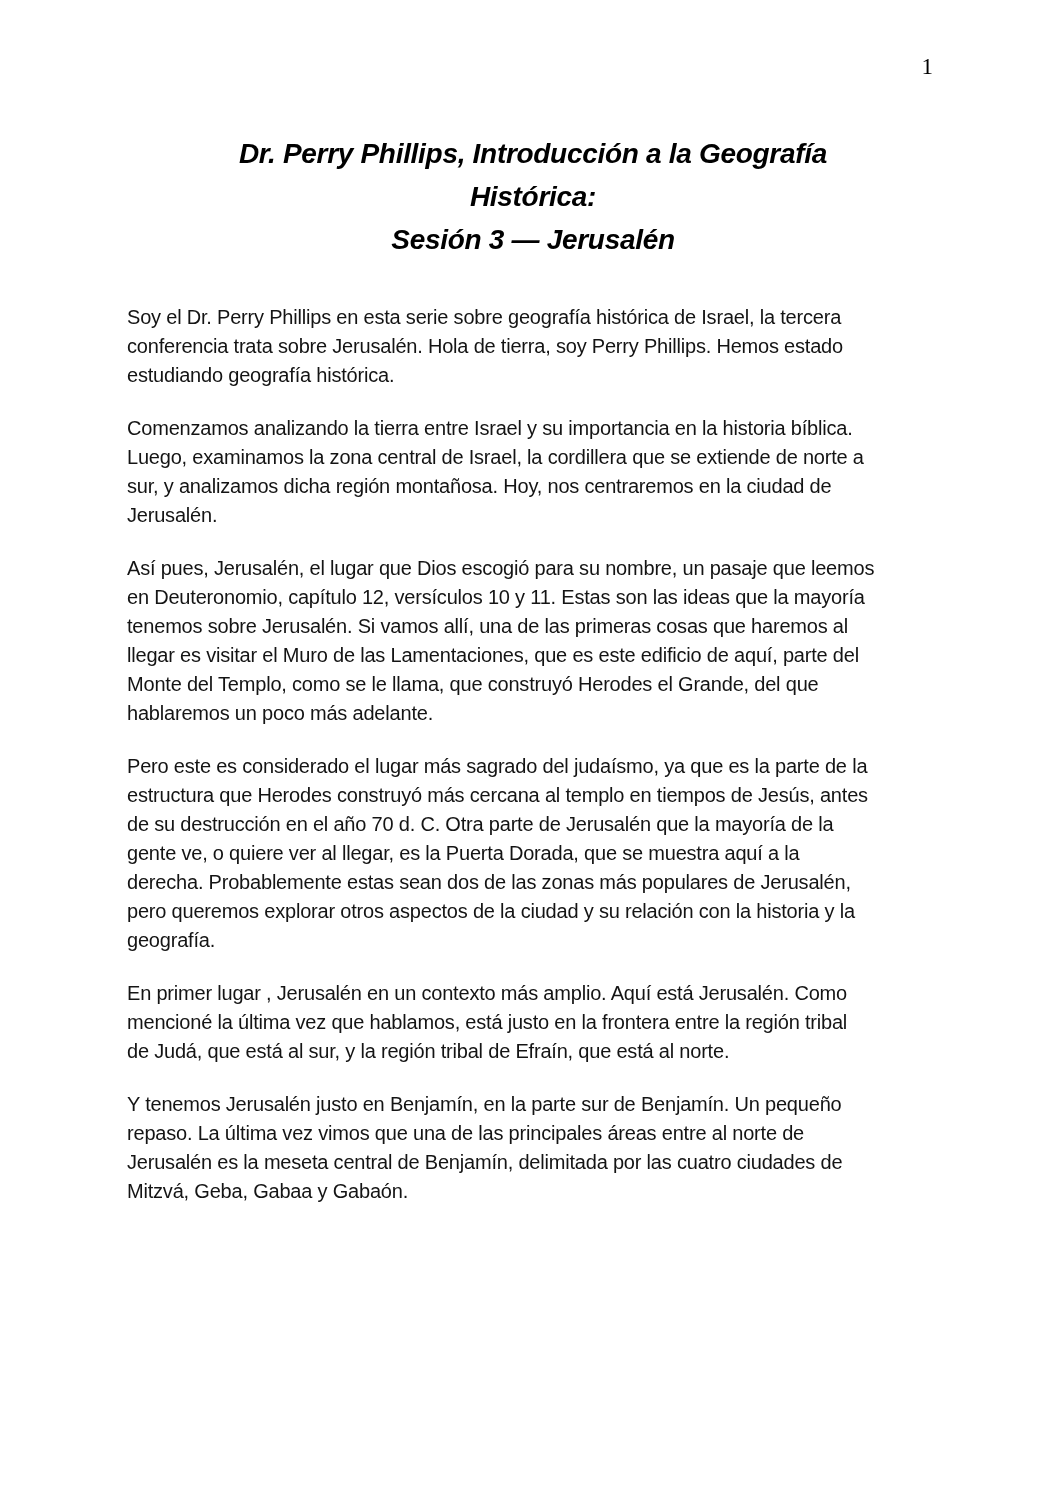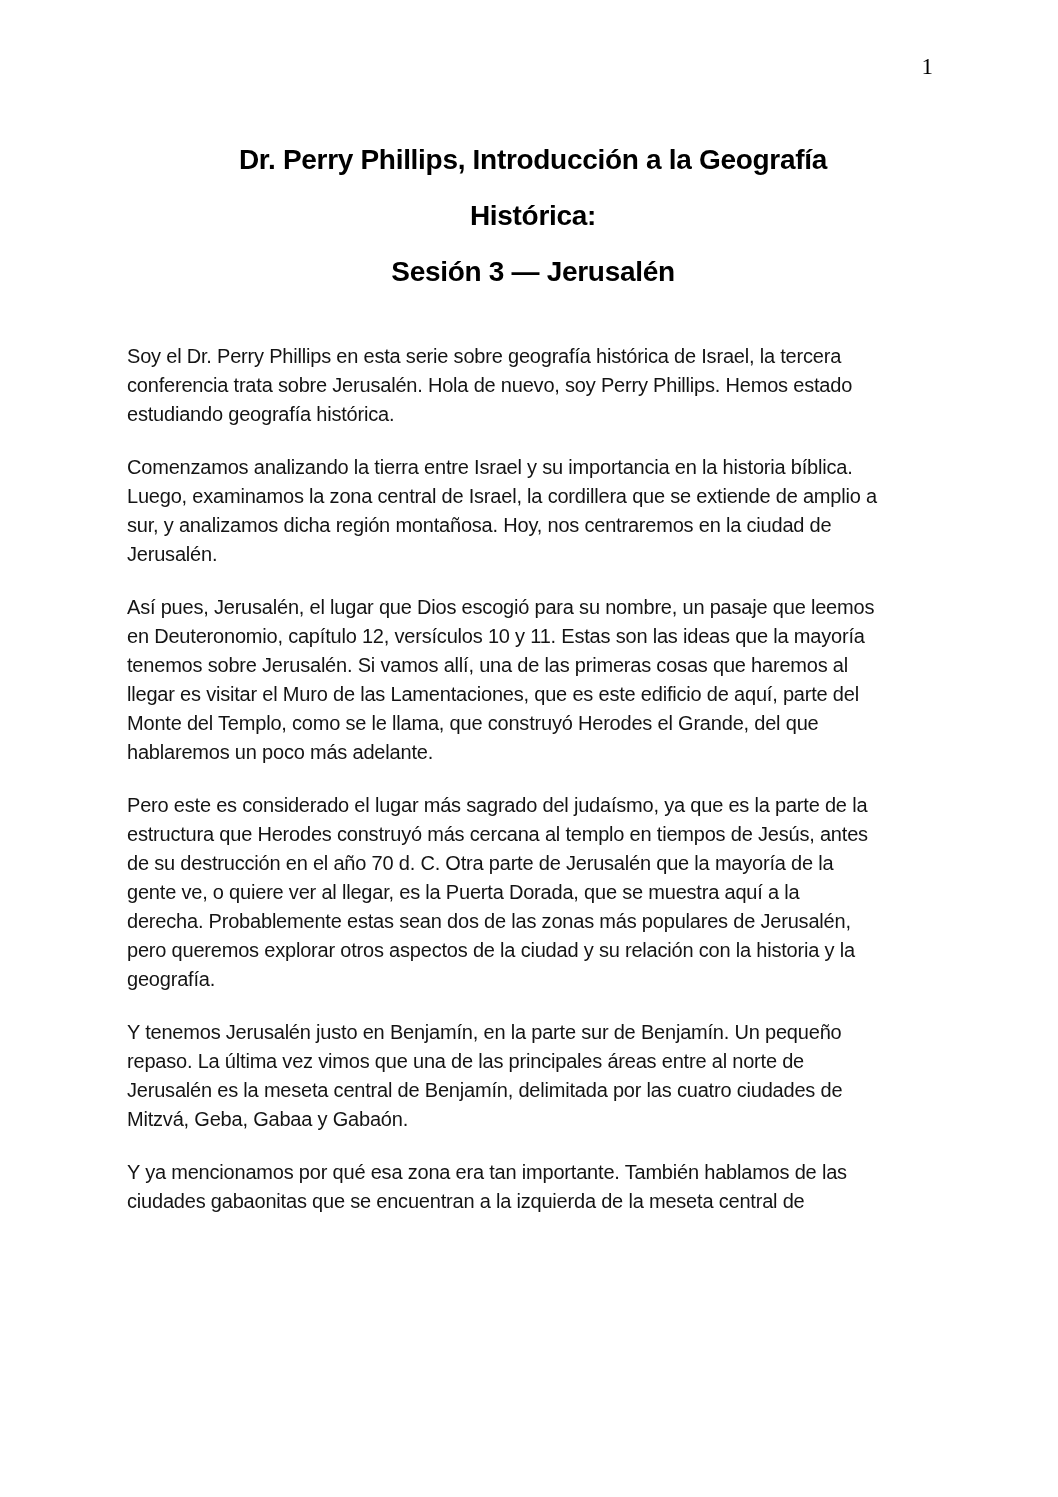--- a/index.html
+++ b/index.html
@@ -26,26 +26,27 @@
   .content {
     position: absolute;
     top: 132px;
     left: 127px;
     width: 812px;
   }
   .doc-title {
     font-family: "Liberation Sans", sans-serif;
     font-weight: 700;
     font-size: 28px;
-    line-height: 56px;
+    line-height: 43px;
     letter-spacing: -0.3px;
     text-align: center;
     white-space: pre-line;
     color: #000000;
     margin: 0 0 42px 0;
+    font-style: italic;
   }
   .para {
     font-size: 20px;
     line-height: 29px;
     letter-spacing: -0.2px;
     white-space: pre-line;
     color: #141414;
     margin: 0 0 24px 0;
   }
 </style>
@@ -54,39 +55,40 @@
 
 <div class="page">
   <div class="page-number">1</div>
 
   <div class="content">
     <h1 class="doc-title">Dr. Perry Phillips, Introducción a la Geografía
 Histórica:
 Sesión 3 — Jerusalén</h1>
 
     <p class="para">Soy el Dr. Perry Phillips en esta serie sobre geografía histórica de Israel, la tercera
-conferencia trata sobre Jerusalén. Hola de nuevo, soy Perry Phillips. Hemos estado
+conferencia trata sobre Jerusalén. Hola de tierra, soy Perry Phillips. Hemos estado
 estudiando geografía histórica.</p>
     <p class="para">Comenzamos analizando la tierra entre Israel y su importancia en la historia bíblica.
-Luego, examinamos la zona central de Israel, la cordillera que se extiende de amplio a
+Luego, examinamos la zona central de Israel, la cordillera que se extiende de norte a
 sur, y analizamos dicha región montañosa. Hoy, nos centraremos en la ciudad de
 Jerusalén.</p>
     <p class="para">Así pues, Jerusalén, el lugar que Dios escogió para su nombre, un pasaje que leemos
 en Deuteronomio, capítulo 12, versículos 10 y 11. Estas son las ideas que la mayoría
 tenemos sobre Jerusalén. Si vamos allí, una de las primeras cosas que haremos al
 llegar es visitar el Muro de las Lamentaciones, que es este edificio de aquí, parte del
 Monte del Templo, como se le llama, que construyó Herodes el Grande, del que
 hablaremos un poco más adelante.</p>
     <p class="para">Pero este es considerado el lugar más sagrado del judaísmo, ya que es la parte de la
 estructura que Herodes construyó más cercana al templo en tiempos de Jesús, antes
 de su destrucción en el año 70 d. C. Otra parte de Jerusalén que la mayoría de la
 gente ve, o quiere ver al llegar, es la Puerta Dorada, que se muestra aquí a la
 derecha. Probablemente estas sean dos de las zonas más populares de Jerusalén,
 pero queremos explorar otros aspectos de la ciudad y su relación con la historia y la
 geografía.</p>
+    <p class="para">En primer lugar , Jerusalén en un contexto más amplio. Aquí está Jerusalén. Como
+mencioné la última vez que hablamos, está justo en la frontera entre la región tribal
+de Judá, que está al sur, y la región tribal de Efraín, que está al norte.</p>
     <p class="para">Y tenemos Jerusalén justo en Benjamín, en la parte sur de Benjamín. Un pequeño
 repaso. La última vez vimos que una de las principales áreas entre al norte de
 Jerusalén es la meseta central de Benjamín, delimitada por las cuatro ciudades de
 Mitzvá, Geba, Gabaa y Gabaón.</p>
-    <p class="para">Y ya mencionamos por qué esa zona era tan importante. También hablamos de las
-ciudades gabaonitas que se encuentran a la izquierda de la meseta central de</p>
   </div>
 </div>
 
 </body></html>

